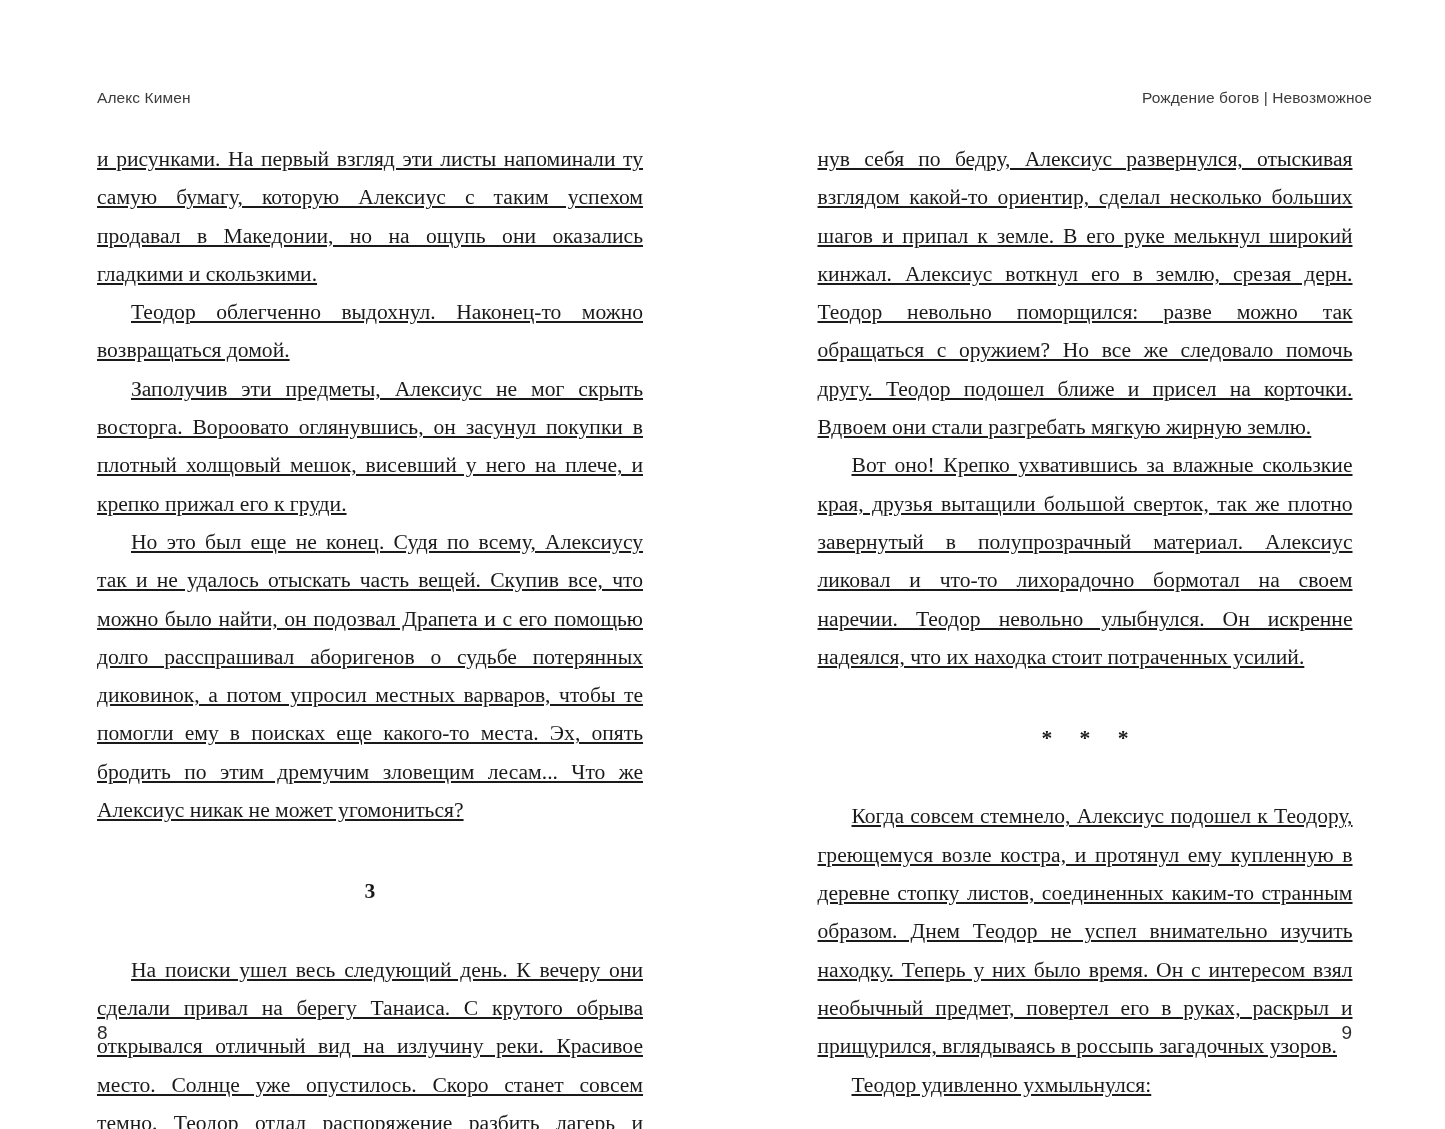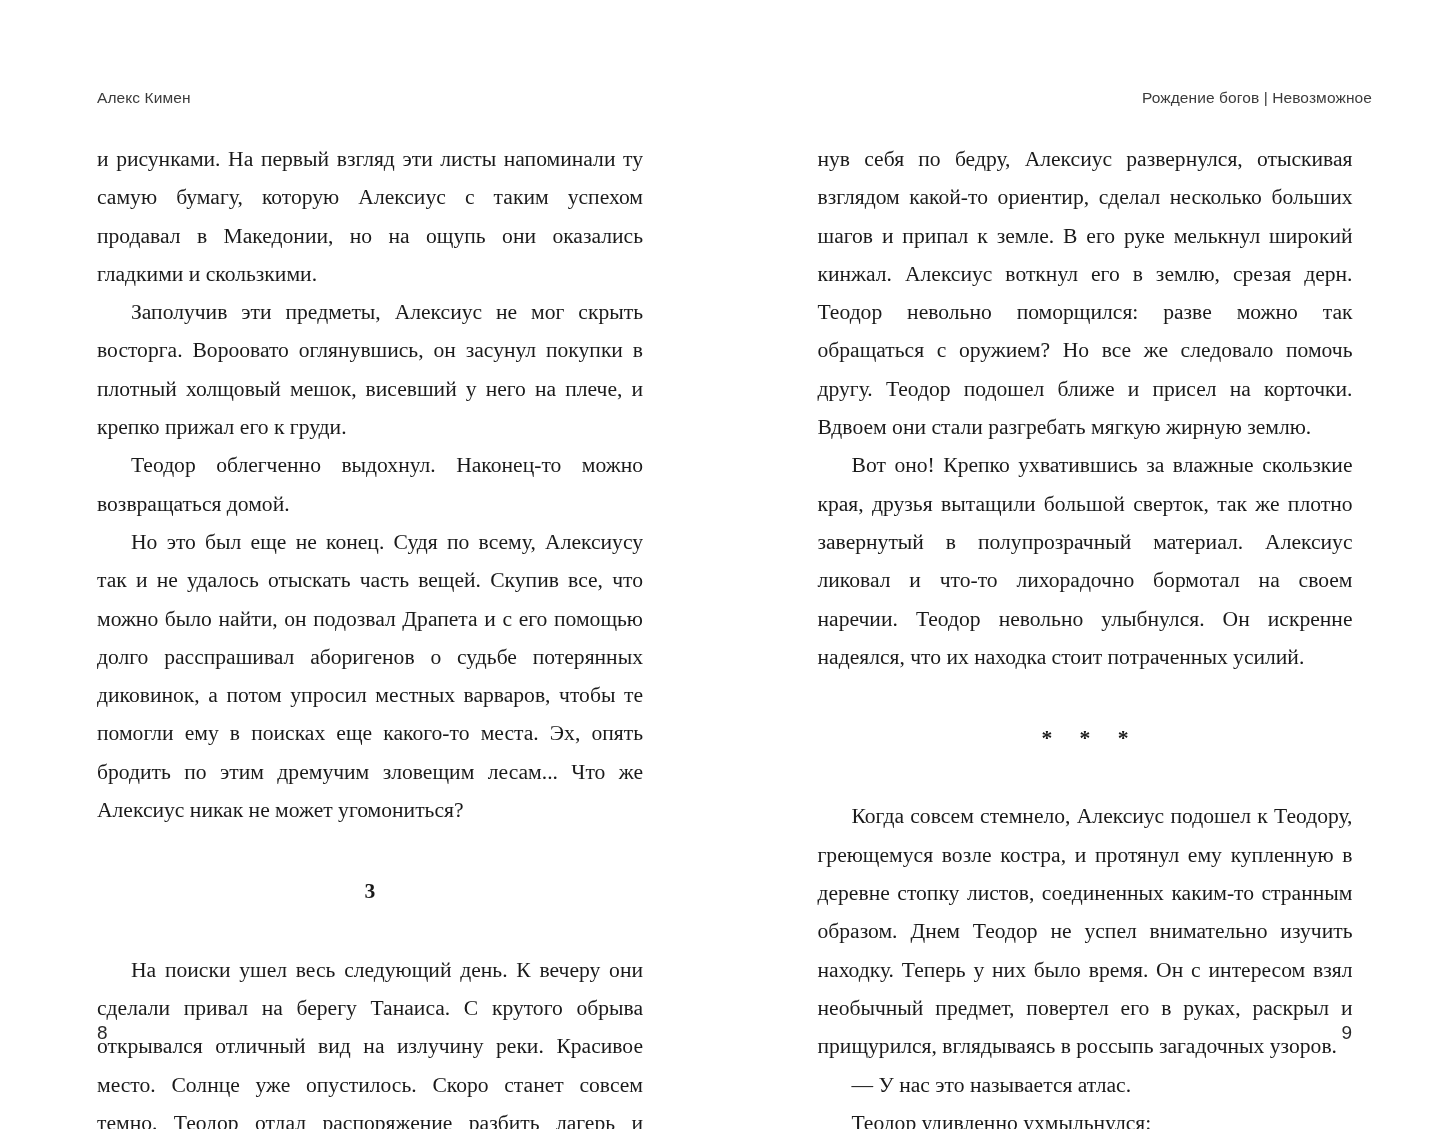--- a/index.html
+++ b/index.html
@@ -53,20 +53,21 @@
   .page-right .column { width: 535px; }
 
   p.para {
     margin: 0;
     font-size: 21.6px;
     line-height: 38.3px;
     text-align: justify;
     text-justify: inter-word;
     text-indent: 34px;
     hyphens: manual;
+    text-decoration: underline;
     -webkit-hyphens: manual;
   }
   p.para.noindent { text-indent: 0; }
   p.para.lastline-left { text-align-last: left; }
 
   .section-number {
     margin: 0;
     font-size: 21.6px;
     line-height: 38.3px;
     font-weight: bold;
@@ -100,43 +101,42 @@
 </head>
 <body>
 
 <div class="spread">
 
   <div class="page page-left">
     <div class="running-head rh-left">Алекс Кимен</div>
 
     <div class="column">
       <p class="para noindent">и рисунками. На первый взгляд эти листы напоминали ту самую бумагу, которую Алексиус с таким успехом продавал в Македонии, но на ощупь они оказались гладкими и скользкими.</p>
+      <p class="para">Теодор облегченно выдохнул. Наконец-то можно возвращаться домой.</p>
       <p class="para">Заполучив эти предметы, Алексиус не мог скрыть восторга. Вороовато оглянувшись, он засунул покупки в плотный холщовый мешок, висевший у него на плече, и крепко прижал его к груди.</p>
-      <p class="para">Теодор облегченно выдохнул. Наконец-то можно возвращаться домой.</p>
       <p class="para lastline-left">Но это был еще не конец. Судя по всему, Алексиусу так и не удалось отыскать часть вещей. Скупив все, что можно было найти, он подозвал Драпета и с его помощью долго расспрашивал аборигенов о судьбе потерянных диковинок, а потом упросил местных варваров, чтобы те помогли ему в поисках еще какого-то места. Эх, опять бродить по этим дремучим зловещим лесам... Что же Алексиус никак не может угомониться?</p>
 
       <p class="section-number">3</p>
 
       <p class="para lastline-left">На поиски ушел весь следующий день. К вечеру они сделали привал на берегу Танаиса. С крутого обрыва открывался отличный вид на излучину реки. Красивое место. Солнце уже опустилось. Скоро станет совсем темно. Теодор отдал распоряжение разбить лагерь и посмотрел на Алексиуса. Тот стоял возле покосившегося кряжистого дуба и внимательно изучал его ствол. Наконец он нашел то, что искал. С довольным видом хлоп-</p>
     </div>
 
     <div class="folio folio-left">8</div>
   </div>
 
   <div class="page page-right">
     <div class="running-head rh-right">Рождение богов | Невозможное</div>
 
     <div class="column">
       <p class="para noindent">нув себя по бедру, Алексиус развернулся, отыскивая взглядом какой-то ориентир, сделал несколько больших шагов и припал к земле. В его руке мелькнул широкий кинжал. Алексиус воткнул его в землю, срезая дерн. Теодор невольно поморщился: разве можно так обращаться с оружием? Но все же следовало помочь другу. Теодор подошел ближе и присел на корточки. Вдвоем они стали разгребать мягкую жирную землю.</p>
       <p class="para lastline-left">Вот оно! Крепко ухватившись за влажные скользкие края, друзья вытащили большой сверток, так же плотно завернутый в полупрозрачный материал. Алексиус ликовал и что-то лихорадочно бормотал на своем наречии. Теодор невольно улыбнулся. Он искренне надеялся, что их находка стоит потраченных усилий.</p>
 
       <p class="scene-break">* * *</p>
 
       <p class="para lastline-left">Когда совсем стемнело, Алексиус подошел к Теодору, греющемуся возле костра, и протянул ему купленную в деревне стопку листов, соединенных каким-то странным образом. Днем Теодор не успел внимательно изучить находку. Теперь у них было время. Он с интересом взял необычный предмет, повертел его в руках, раскрыл и прищурился, вглядываясь в россыпь загадочных узоров.</p>
-      <p class="para lastline-left">— У нас это называется атлас.</p>
       <p class="para lastline-left">Теодор удивленно ухмыльнулся:</p>
 
     </div>
 
     <div class="folio folio-right">9</div>
   </div>
 
 </div>
 
 </body></html>

